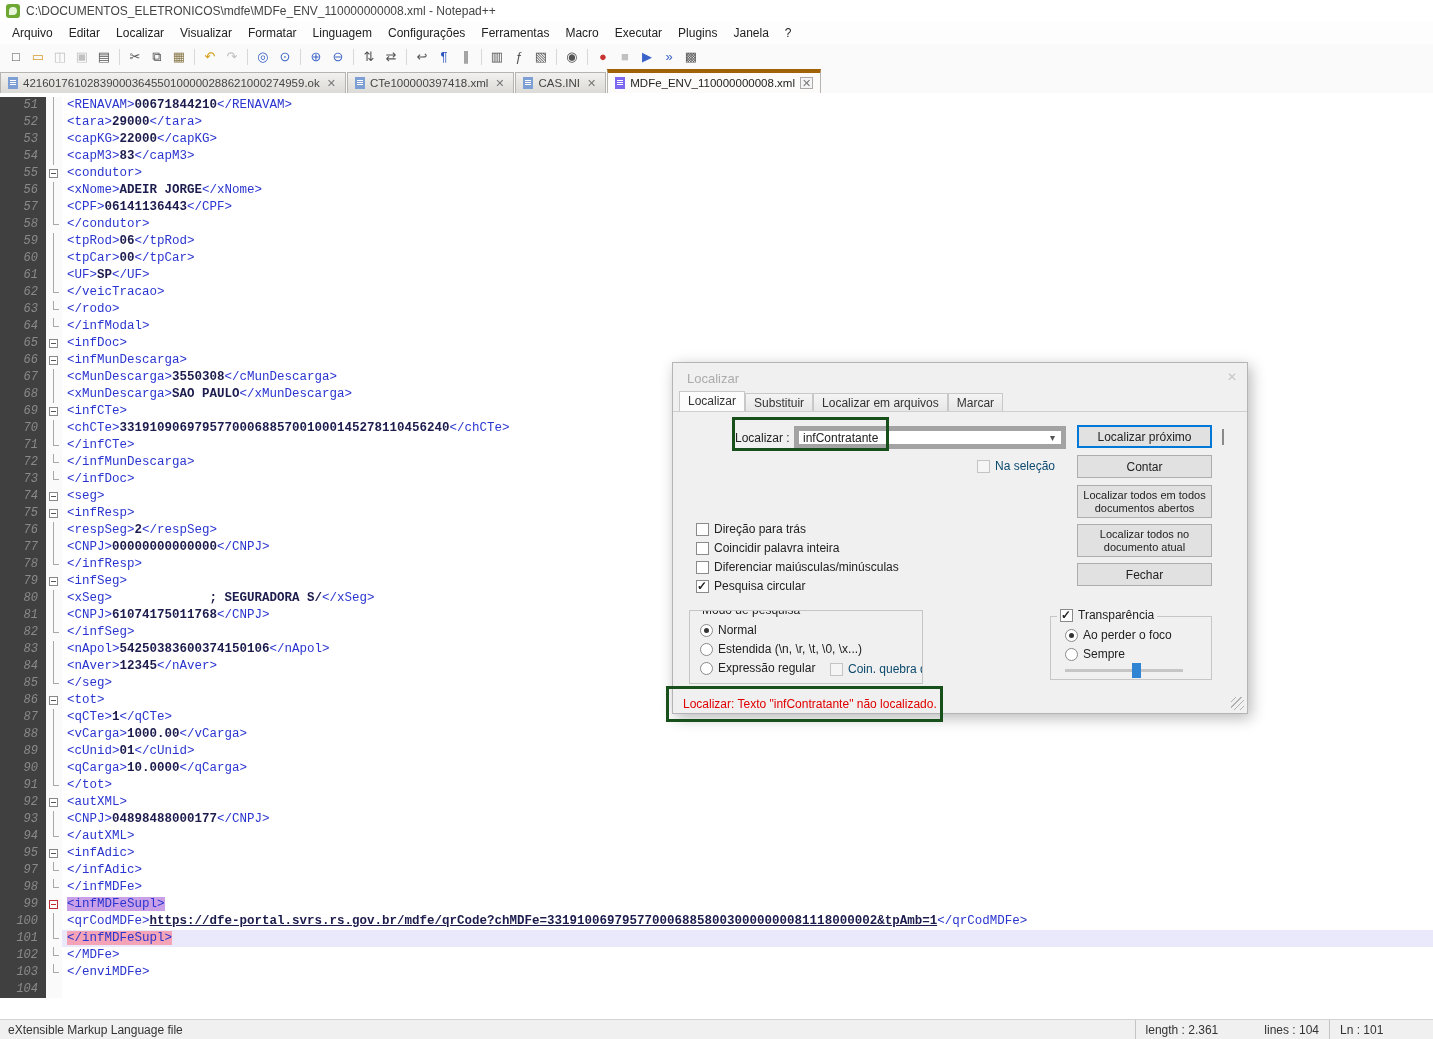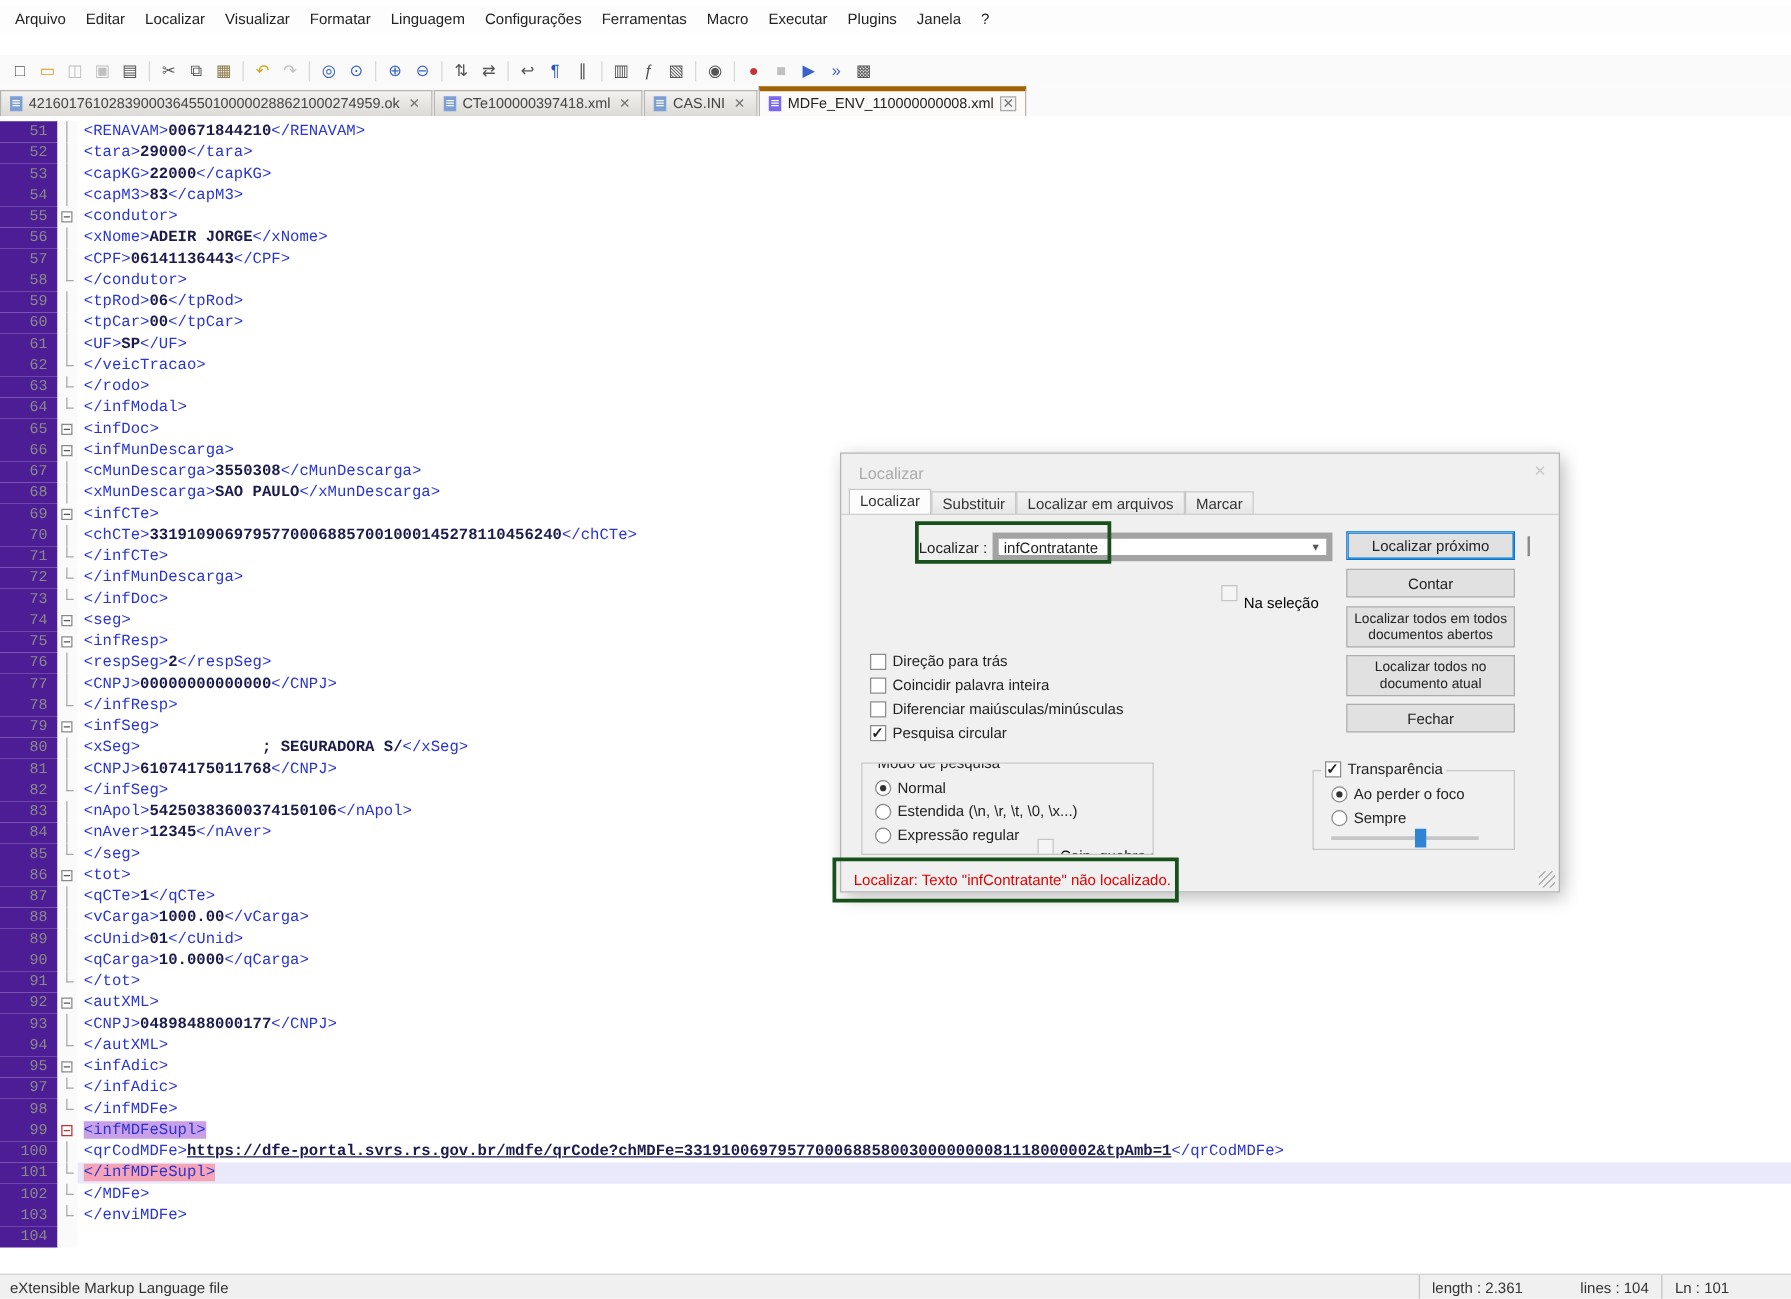--- a/index.html
+++ b/index.html
@@ -5,21 +5,21 @@
   * { margin:0; padding:0; box-sizing:border-box; }
   html,body { width:1433px; height:1039px; }
   body { font-family:"Liberation Sans", sans-serif; background:#fff; position:relative; overflow:hidden; font-size:12px; color:#222; }
 
   
   .titlebar { position:absolute; left:0; top:0; width:100%; height:22px; background:#ffffff; display:flex; align-items:center; padding-left:6px; }
   .app-icon { width:14px; height:14px; background:#6ea832; border-radius:3px; margin-right:6px; position:relative; }
   .app-icon::after { content:""; position:absolute; left:3px; top:3px; width:8px; height:8px; border-radius:50% 50% 50% 0; background:#e9f4dc; }
   .titlebar-text { font-size:12px; color:#444; }
 
-  .menubar { position:absolute; left:0; top:4px; width:100%; height:22px; background:#fdfdfd; display:flex; align-items:center; padding-left:4px; }
+  .menubar { position:absolute; left:0; top:22px; width:100%; height:22px; background:#fdfdfd; display:flex; align-items:center; padding-left:4px; }
   .menu-item { padding:3px 8px; color:#222; cursor:default; }
 
   .toolbar { position:absolute; left:0; top:44px; width:100%; height:25px; background:#fafafa; display:flex; align-items:center; padding-left:6px; gap:2px; }
   .tb-icon { width:20px; height:20px; display:flex; align-items:center; justify-content:center; font-size:13px; color:#555; border:1px solid transparent; border-radius:2px; cursor:default; }
   .tb-icon.disabled { color:#c0c0c0; }
   .tb-sep { width:1px; height:16px; background:#d8d8d8; margin:0 3px; }
 
   
   .tabbar { position:absolute; left:0; top:69px; width:100%; height:24px; background:#fbfafa; display:flex; align-items:flex-end; }
   .tab { display:flex; align-items:center; gap:5px; height:21px; padding:0 7px; background:linear-gradient(#f3f1ef,#dcdad6); border:1px solid #b6b4b0; border-bottom:none; font-size:11.5px; color:#444; cursor:default; }
@@ -27,21 +27,21 @@
   .tab.active { height:24px; background:#fcfbfa; border-top:4px solid #a16207; color:#222; }
   .tab-doc-icon { width:10px; height:12px; background:#7d9fd6; position:relative; display:inline-block; }
   .tab.active .tab-doc-icon { background:#7b68ee; }
   .tab-doc-icon::after { content:""; position:absolute; left:2px; top:3px; width:6px; height:1px; background:#fff; box-shadow:0 2px 0 #fff, 0 4px 0 #fff; }
   .tab-close { font-size:11px; color:#777; border:1px solid transparent; padding:0 1px; line-height:10px; }
   .tab.active .tab-close { border-color:#aaa; background:#f4f4f4; }
 
   
   .editor { position:absolute; left:0; top:93px; width:100%; height:926px; background:#fff; overflow:hidden; font-family:"Liberation Mono","DejaVu Sans Mono",monospace; font-size:12.5px; padding-top:4px; }
   .line { display:flex; height:17px; line-height:17px; white-space:pre; }
-  .lnum { width:46px; text-align:right; padding-right:8px; color:#8a8a8a; background:#4c1d95; font-size:12px; flex:none; }
+  .lnum { width:46px; text-align:right; padding-right:8px; color:#8a8a8a; background:#404040; font-size:12px; flex:none;font-style:italic; }
   .lfold { width:16px; flex:none; background:#fafafa; position:relative; }
   .lfold.mid::before { content:""; position:absolute; left:7px; top:0; bottom:0; width:1px; background:#a8a8a8; }
   .lfold.endf::before { content:""; position:absolute; left:7px; top:0; height:9px; width:1px; background:#a8a8a8; }
   .lfold.endf::after { content:""; position:absolute; left:7px; top:8px; width:6px; height:1px; background:#a8a8a8; }
   .foldbox { position:absolute; left:3px; top:4px; width:9px; height:9px; border:1px solid #888; background:#fff; }
   .foldbox::after { content:""; position:absolute; left:1px; right:1px; top:3px; height:1px; background:#555; }
   .foldbox.red { border-color:#c03030; }
   .foldbox.red::after { background:#c03030; }
   .lcode { flex:1; padding-left:5px; }
   .line.current .lcode { background:#e9e9fb; }
@@ -70,21 +70,21 @@
   .ctl { position:absolute; font-size:12px; color:#222; }
   .combo { background:#fff; border:5px solid #a3a3a3; display:flex; align-items:center; padding-left:4px; }
   .combo-arrow { margin-left:auto; width:17px; text-align:center; color:#555; font-size:10px; }
   .btn { background:#e1e1e1; border:1px solid #adadad; display:flex; align-items:center; justify-content:center; text-align:center; font-size:12px; color:#222; cursor:default; }
   .btn.default { border:1px solid #0078d7; box-shadow:inset 0 0 0 1px #0078d7; }
   .btn.small-text { font-size:11px; line-height:13px; }
   .cbrow { display:flex; align-items:center; gap:5px; }
   .cb { width:13px; height:13px; background:#fff; border:1px solid #8a8a8a; flex:none; position:relative; }
   .cb.on::after { content:"✓"; position:absolute; left:0px; top:-2px; font-size:12px; color:#222; font-weight:bold; }
   .cb.disabled { border-color:#c4c4c4; background:#f5f5f5; }
-  .cbrow.disabled .cblabel { color:#000000;margin-top:16px; }
+  .cbrow.disabled .cblabel { color:#0c4a6e; }
   .rb { width:13px; height:13px; border-radius:50%; background:#fff; border:1px solid #8a8a8a; flex:none; position:relative; }
   .rb.on::after { content:""; position:absolute; left:3px; top:3px; width:5px; height:5px; border-radius:50%; background:#333; }
   .groupbox { position:absolute; border:1px solid #c6c6c6; }
   .group-label { position:absolute; top:-8px; left:8px; background:#f0f0f0; padding:0 4px; font-size:12px; color:#222; }
   .slider-track { position:absolute; height:3px; background:#c6c6c6; }
   .slider-thumb { position:absolute; top:-6px; width:9px; height:15px; background:#2f84d4; margin-left:-4px; }
   .dlg-status { position:absolute; left:10px; top:334px; font-size:12px; color:#e00000; }
   .resize-grip { position:absolute; right:3px; bottom:3px; width:13px; height:13px; background:repeating-linear-gradient(135deg, transparent 0 3px, #b0b0b0 3px 4px); }
 
   .annotation { position:absolute; border:3px solid #17501b; z-index:30; }

